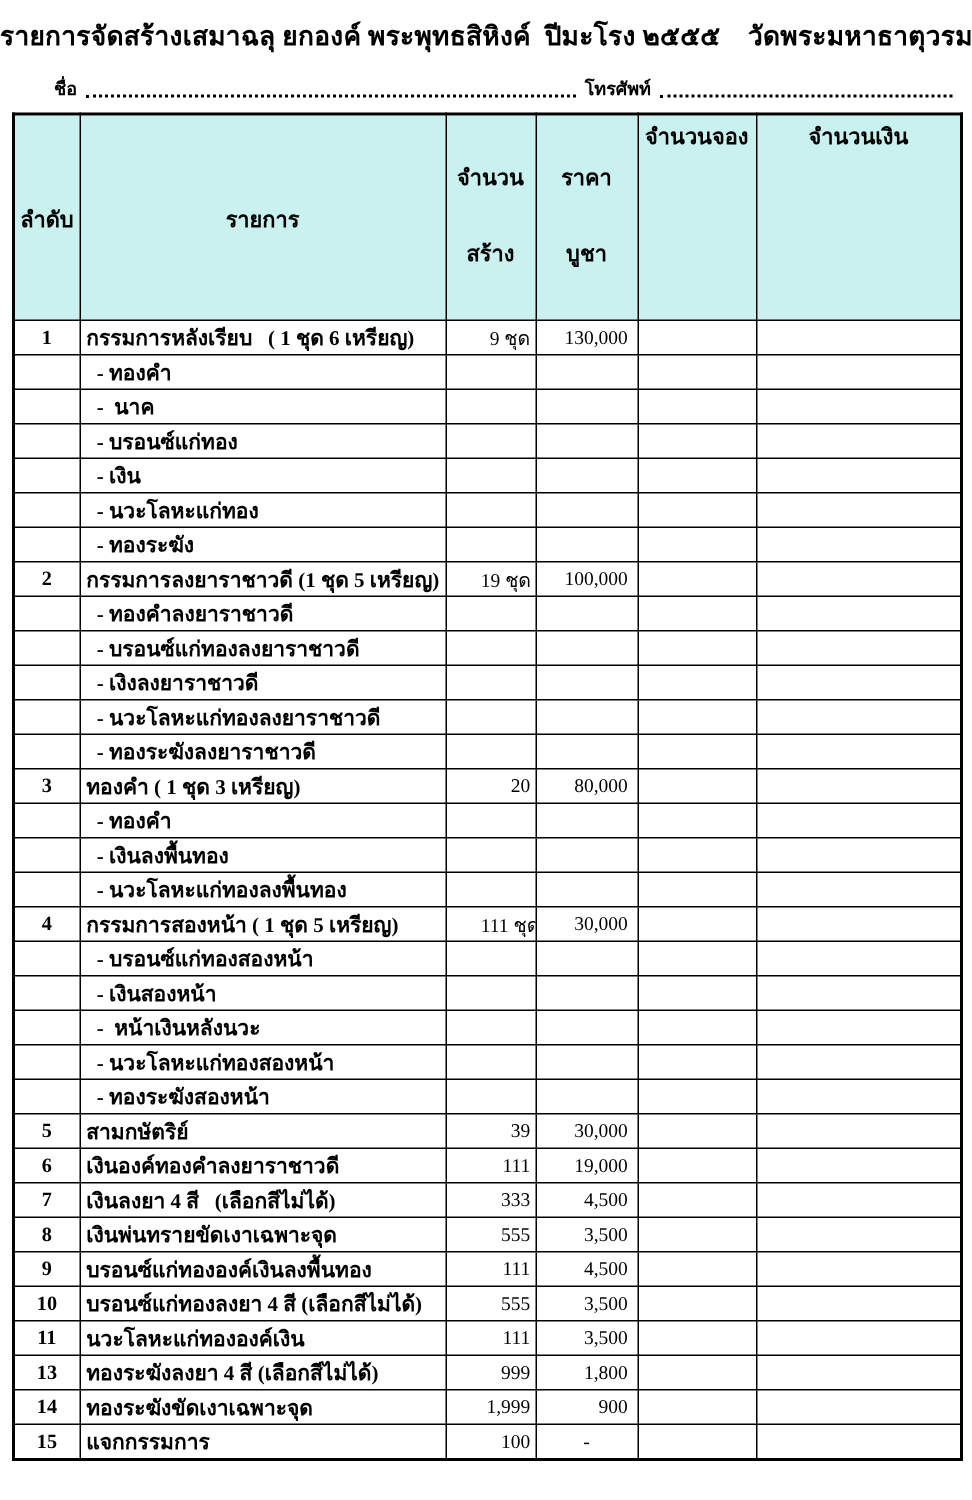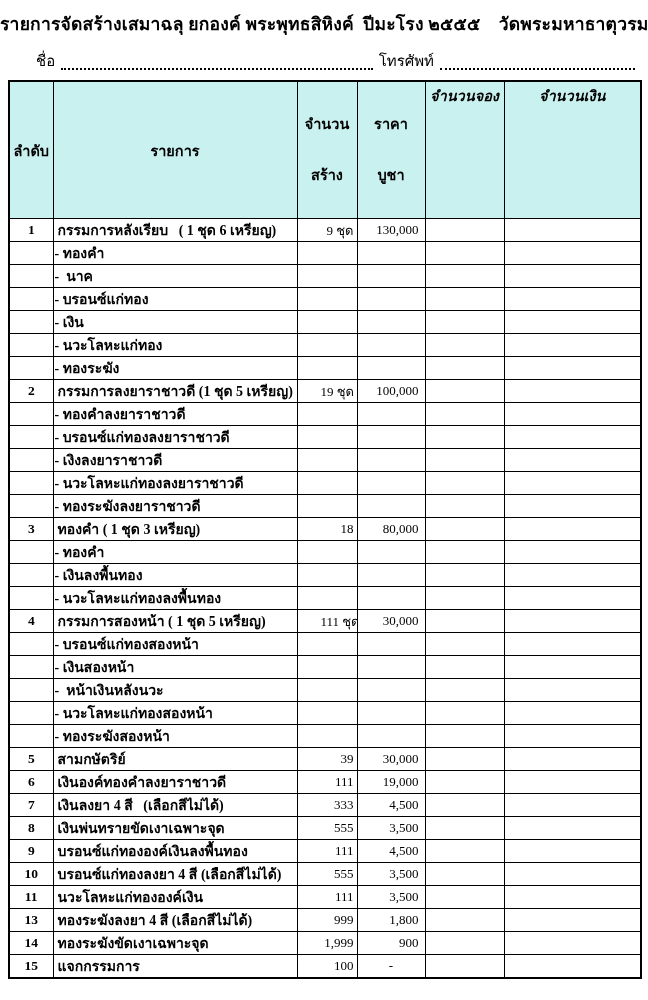--- a/index.html
+++ b/index.html
@@ -17,22 +17,22 @@
     text-align: center;
     font-weight: bold;
     font-size: 17.5px;
     white-space: pre;
     letter-spacing: 0.2px;
   }
 
   .fill-row {
     display: flex;
     align-items: flex-end;
-    font-weight: normal;
-    font-size: 15px;
+    font-weight: bold;
+    font-size: 12px;
   }
   .name-row { margin: 11px 13px 7px 36px; }
   .dots {
     border-bottom: 2px dotted #000;
     height: 15px;
     margin: 0 6px 3px 6px;
   }
   .dots.grow { flex: 1; }
   .dots.w195 { width: 195px; margin-right: 0; }
 
@@ -58,26 +58,26 @@
   }
   thead th {
     background: #c9f1ef;
     font-weight: bold;
     font-size: 14.5px;
     height: 38px;
     text-align: center;
     vertical-align: middle;
   }
   thead th .stack { display: block; line-height: 17px; }
-  thead th.top { vertical-align: top; padding-top: 2px; font-style: italic; }
+  thead th.top { vertical-align: top; padding-top: 2px; }
 
   tbody td { height: 20px; font-size: 13px; vertical-align: middle; }
   td.no    { text-align: center; font-weight: bold; font-size: 13.5px; }
   td.item  { text-align: left; padding-left: 4px; font-weight: bold; font-size: 14px; }
-  tr.sub td.item { padding-left: 1px; }
+  tr.sub td.item { padding-left: 11px; }
   td.qty   { text-align: right; padding-right: 3px; padding-left: 23px; }
   td.price { text-align: right; padding-right: 6px; margin-left: 40px; }
   td.price.center { text-align: center; padding-right: 0; }
 </style>
 </head>
 <body>
 
 <div class="page">
 
   <div class="title">รายการจัดสร้างเสมาฉลุ ยกองค์ พระพุทธสิหิงค์  ปีมะโรง ๒๕๕๕    วัดพระมหาธาตุวรมหาวิหาร</div>
@@ -215,21 +215,21 @@
       <td class="no"></td>
       <td class="item">- ทองระฆังลงยาราชาวดี</td>
       <td class="qty"></td>
       <td class="price"></td>
       <td></td>
       <td></td>
     </tr>
         <tr>
       <td class="no">3</td>
       <td class="item">ทองคำ ( 1 ชุด 3 เหรียญ)</td>
-      <td class="qty">18</td>
+      <td class="qty">20</td>
       <td class="price">80,000</td>
       <td></td>
       <td></td>
     </tr>
         <tr class="sub">
       <td class="no"></td>
       <td class="item">- ทองคำ</td>
       <td class="qty"></td>
       <td class="price"></td>
       <td></td>

